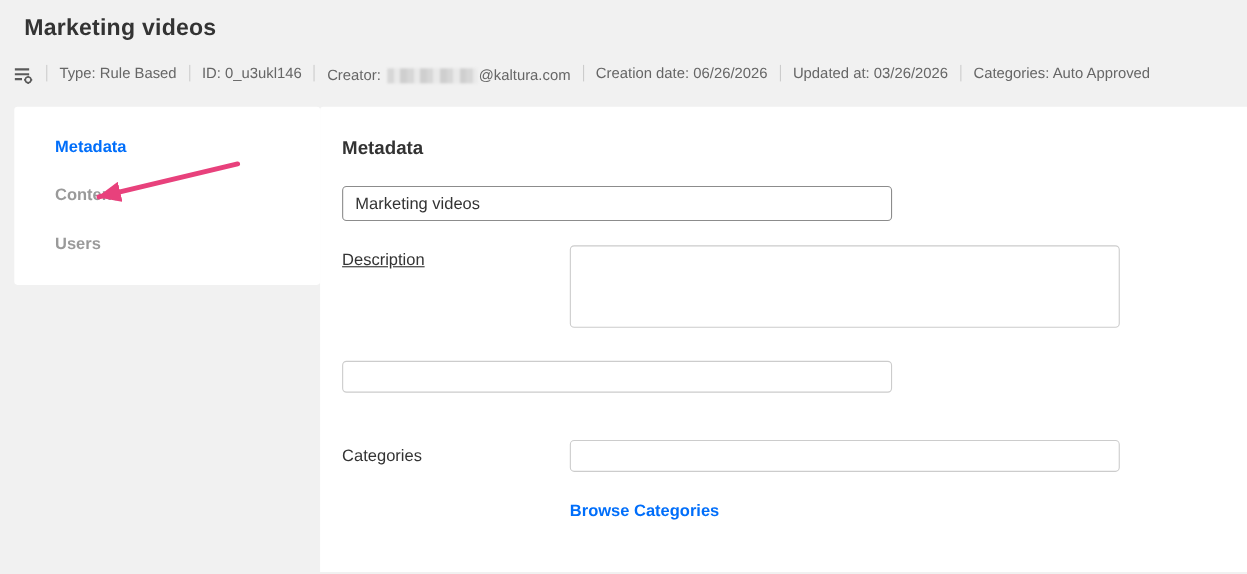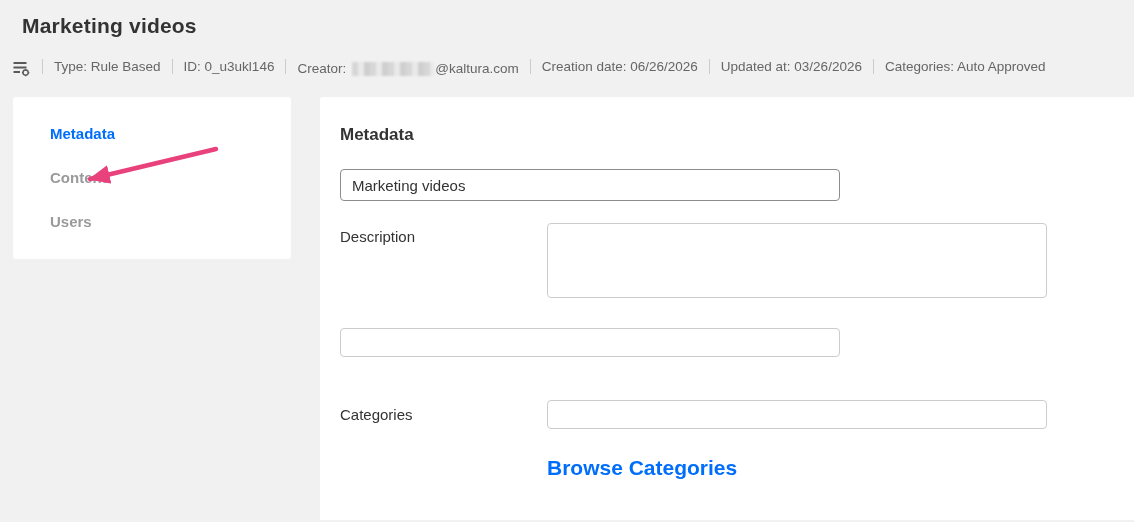--- a/index.html
+++ b/index.html
@@ -45,21 +45,20 @@
       #dcdcdc;
     filter: blur(1.2px);
   }
 
   
   .content {
     display: flex;
     margin-top: 19px;
     padding-left: 13px;
     height: 423px;
-    gap: 29px;
   }
   .sidebar-card {
     width: 278px;
     height: 162px;
     background: #fff;
     border-radius: 3px;
     padding: 27px 0 0 37px;
     flex: 0 0 auto;
   }
   .nav-item {
@@ -112,27 +111,27 @@
     outline: none;
   }
   .tinput.name { height: 32px; border-color: #8c8c8c; }
   textarea.tinput {
     height: 75px;
     resize: none;
     padding: 7px 11px;
   }
 
   .row-name { margin-top: 24px; }
-  .row-desc { margin-top: 22px; }
+  .row-desc { margin-top: 22px; text-decoration: underline; }
   .row-tags { margin-top: 30px; }
   .row-cats { margin-top: 43px; }
   .row-browse { margin-top: 27px; }
 
   .browse-link {
-    font-size: 21px;
+    font-size: 15px;
     font-weight: 700;
     color: var(--accent-blue, #006efa);
     text-decoration: none;
     cursor: pointer;
   }
 
   
   .arrow-overlay {
     position: absolute;
     left: 0; top: 130px;

